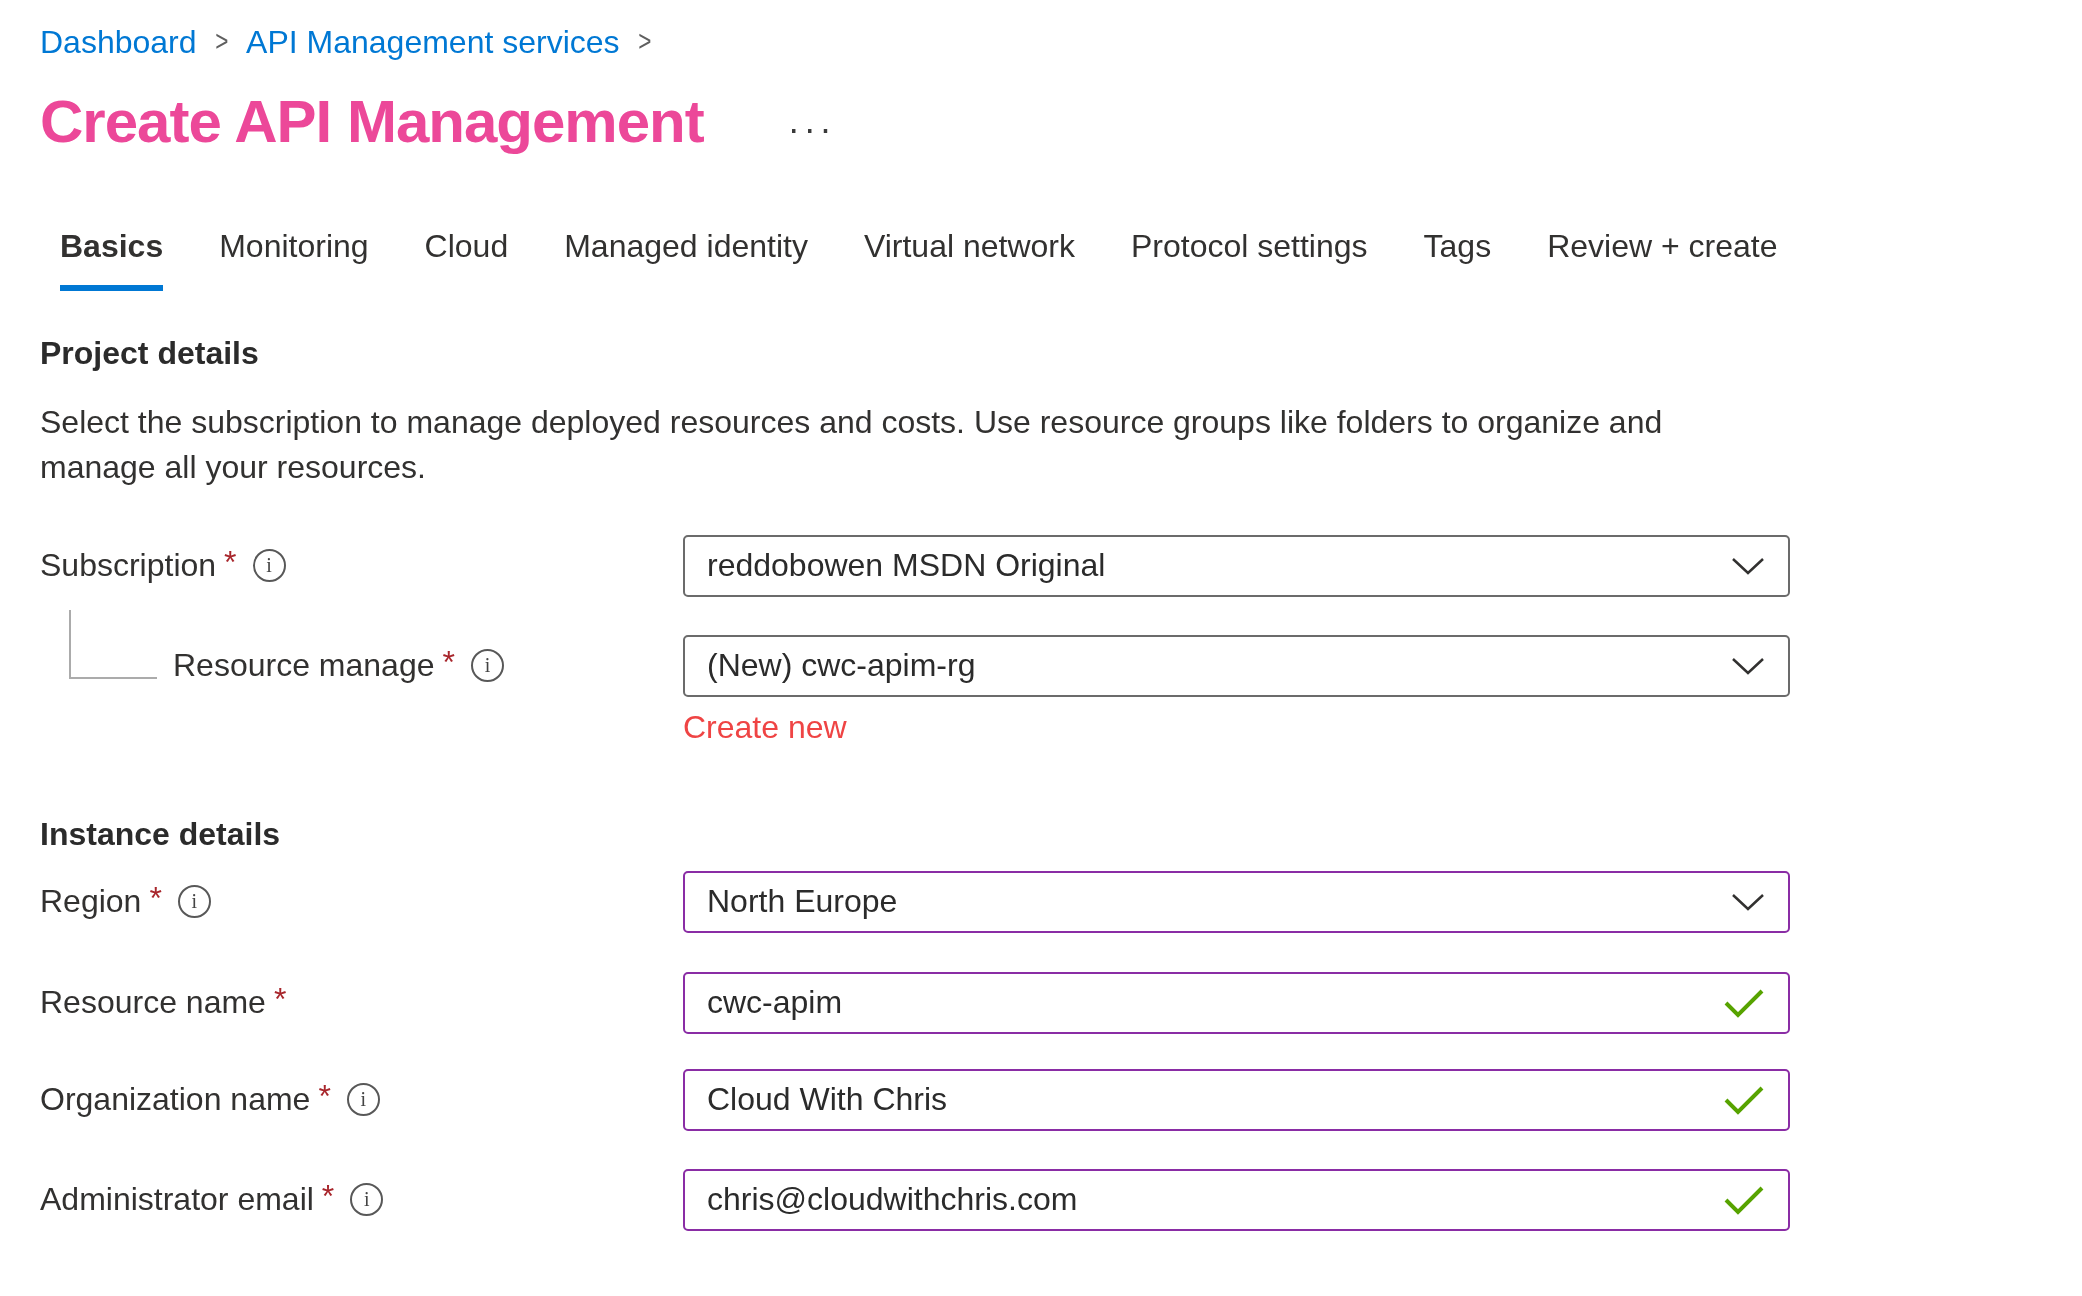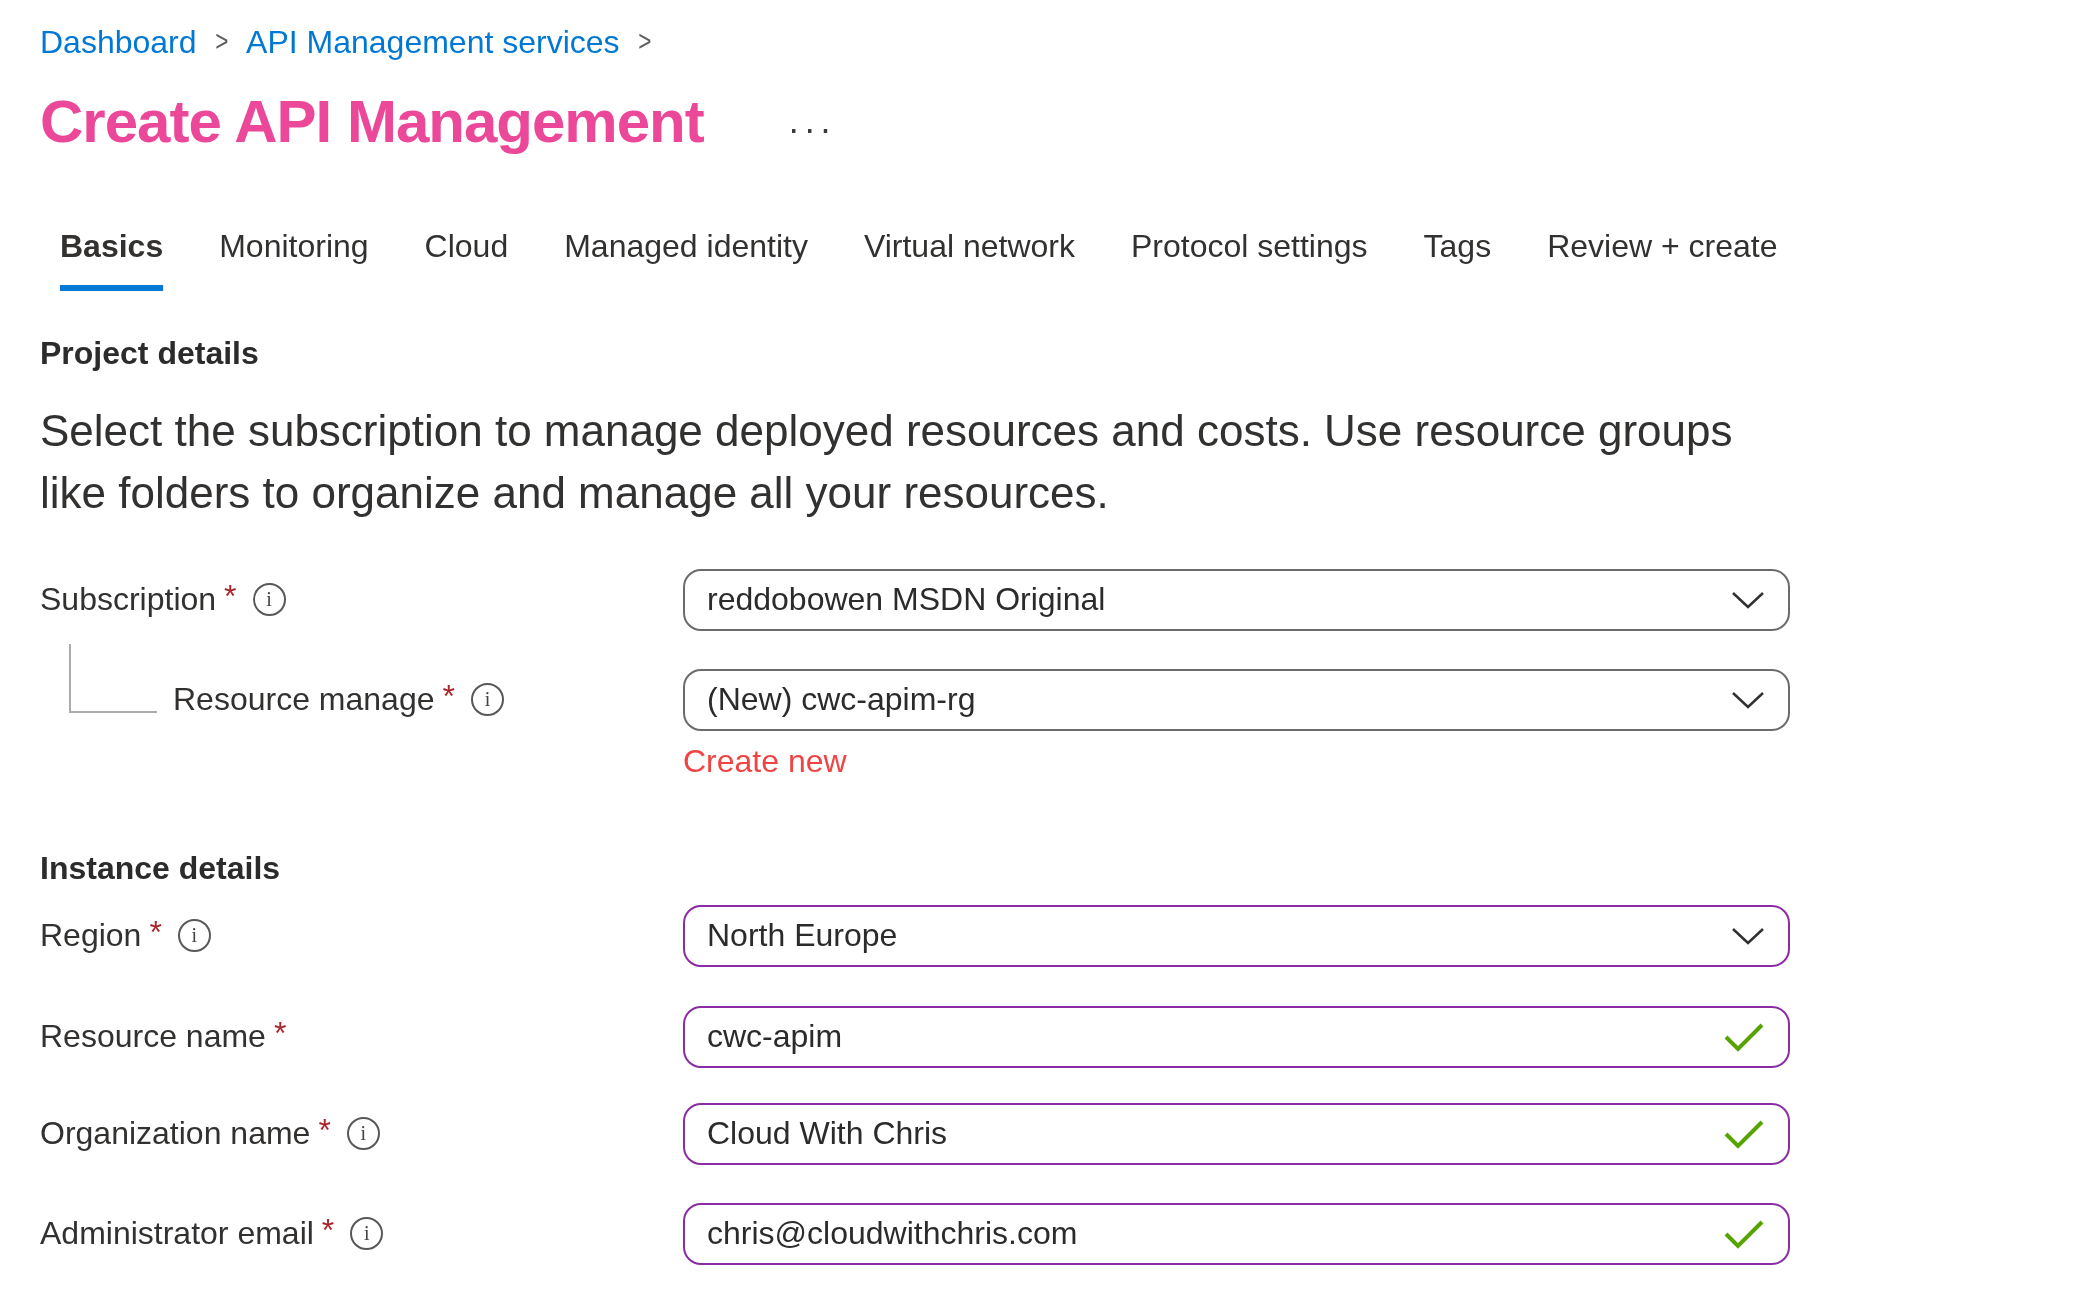--- a/index.html
+++ b/index.html
@@ -23,21 +23,21 @@
   .page-title { margin: 0; font-size: 60px; font-weight: 700; color: #ec4899; letter-spacing: -1px; }
   .more-button { color: #3a3a3a; font-size: 36px; letter-spacing: 4px; cursor: pointer; line-height: 1; padding-top: 14px; }
 
   
   .tabs { display: flex; gap: 56px; margin-top: 72px; margin-left: 20px; font-size: 32px; }
   .tab { padding-bottom: 20px; border-bottom: 6px solid transparent; cursor: pointer; color: #323130; }
   .tab.active { font-weight: 700; border-bottom-color: #0078d4; }
 
   
   .section-heading { font-size: 32px; font-weight: 700; margin: 44px 0 0 0; color: #2b2b2b; }
-  .section-description { font-size: 44px; line-height: 1.42; max-width: 1700px; margin: 28px 0 0 0; }
+  .section-description { font-size: 32px; line-height: 1.42; max-width: 1700px; margin: 28px 0 0 0; }
 
   
   .form-row { display: flex; align-items: center; }
   .label-cell { width: 643px; flex: none; display: flex; align-items: center; font-size: 32px; position: relative; }
   .label-cell.indented { padding-left: 133px; }
   .field-cell { width: 1107px; flex: none; position: relative; }
   .required { color: #a8262c; margin-left: 8px; font-size: 32px; position: relative; top: -3px; }
   .info-icon {
     width: 33px; height: 33px; flex: none;
     border: 2px solid #585858; border-radius: 50%;
@@ -46,21 +46,21 @@
     font-family: "Liberation Serif", serif;
   }
   .connector {
     position: absolute; left: 29px; top: -37px;
     width: 88px; height: 69px;
     border-left: 2px solid #ababab; border-bottom: 2px solid #ababab;
   }
 
   .control {
     width: 100%; height: 62px;
-    border: 2px solid #6b6b6b; border-radius: 18px;
+    border: 2px solid #6b6b6b; border-radius: 5px;
     background: #fff; font-size: 32px; color: #2b2b2b;
     display: flex; align-items: center; justify-content: space-between;
     padding: 0 22px; cursor: pointer;
     font-family: "Liberation Sans", sans-serif;
   }
   .control.edited { border-color: #8a2da5; }
   input.control { cursor: text; padding-right: 90px; outline: none; }
   .chevron-wrap { flex: none; display: flex; align-items: center; }
   .check-icon { position: absolute; right: 24px; top: 50%; transform: translateY(-50%); display: flex; }
 

